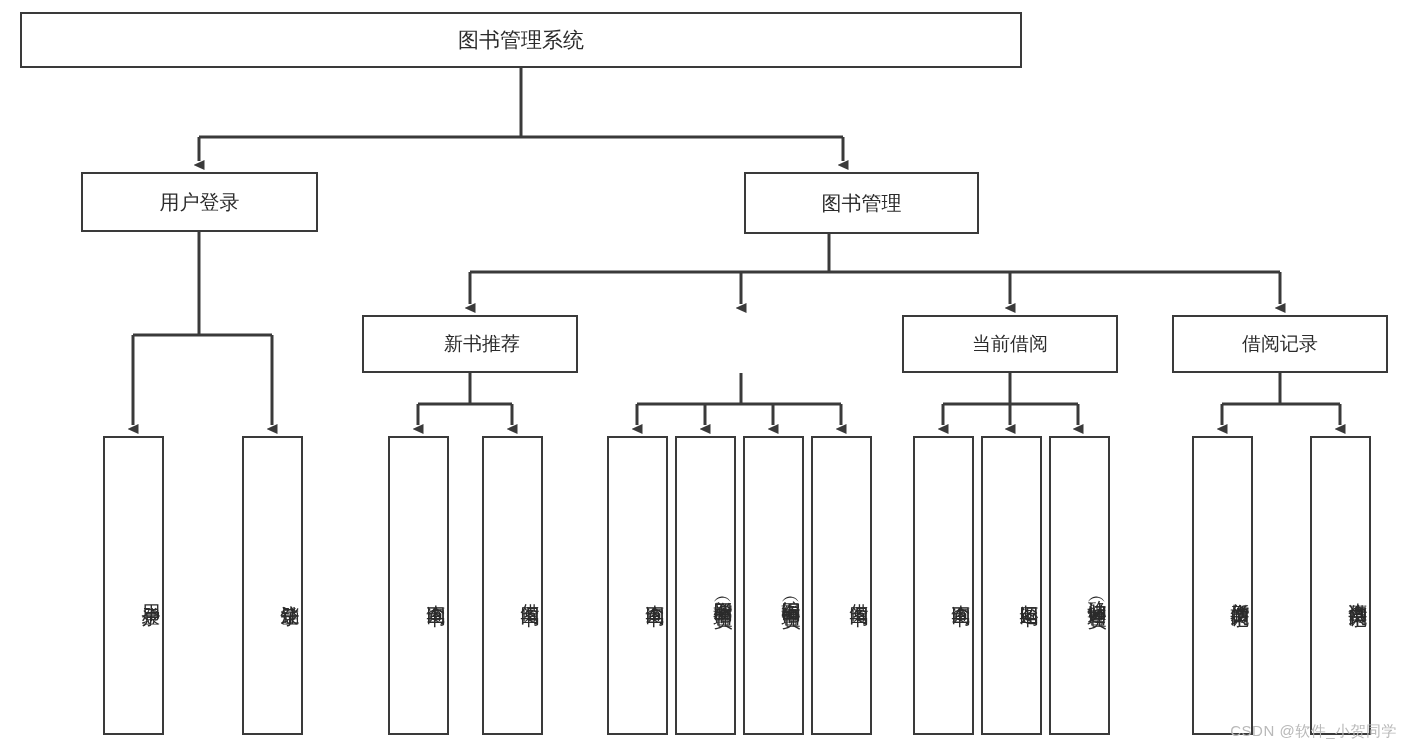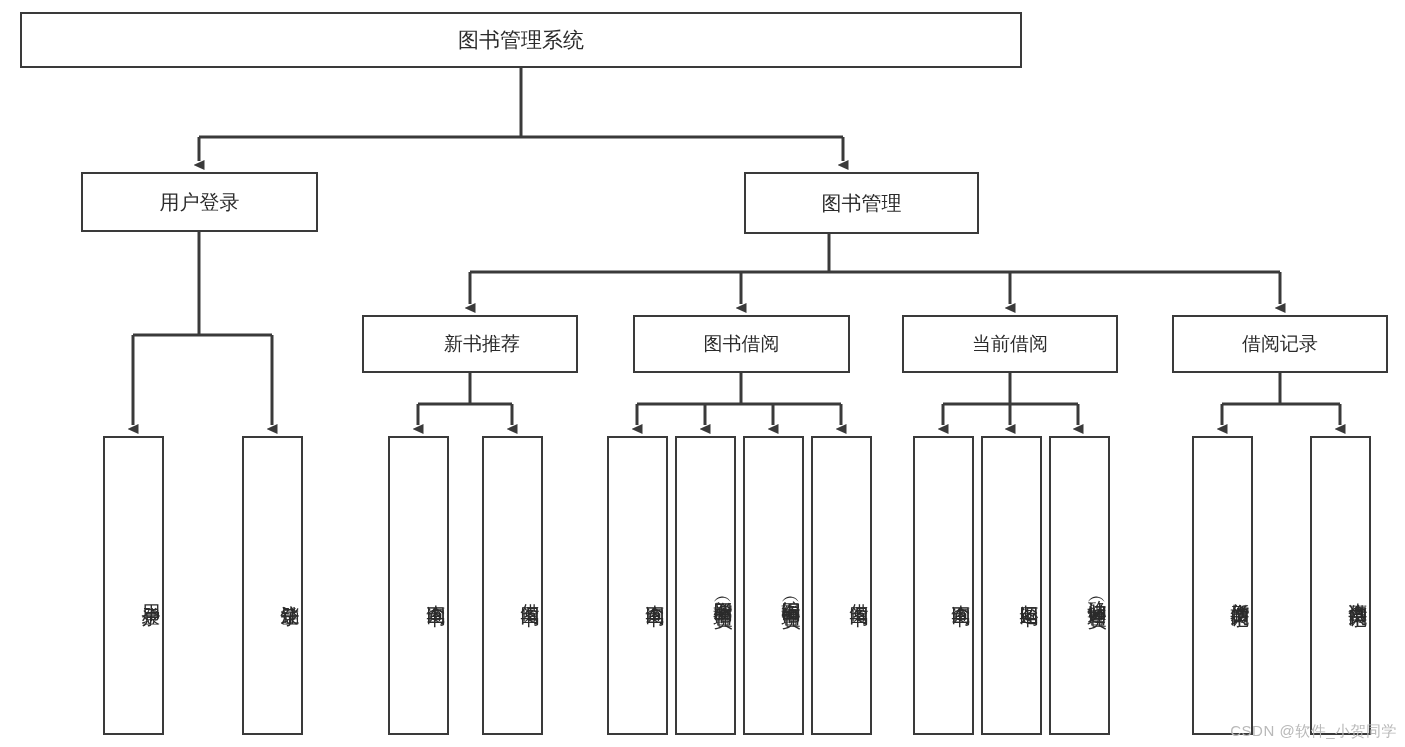--- a/index.html
+++ b/index.html
@@ -134,23 +134,20 @@
   <div class="node level2" style="left:81px;top:172px;width:237px;height:60px;">
     <span>用户登录</span>
   </div>
   <div class="node level2" style="left:744px;top:172px;width:235px;height:62px;">
     <span>图书管理</span>
   </div>
 
   <div class="node level3" style="left:362px;top:315px;width:216px;height:58px;padding-left:24px;">
     <span>新书推荐</span>
   </div>
-  <div class="node level3" style="left:633px;top:315px;width:217px;height:58px;">
-    <span>图书借阅</span>
-  </div>
   <div class="node level3" style="left:1172px;top:315px;width:216px;height:58px;">
     <span>借阅记录</span>
   </div>
   <div class="node level3" style="left:902px;top:315px;width:216px;height:58px;">
     <span>当前借阅</span>
   </div>
 
   <div class="node leaf" style="left:103px;top:436px;width:61px;height:299px;">
     <span class="leaf-text">用户登录</span>
   </div>

